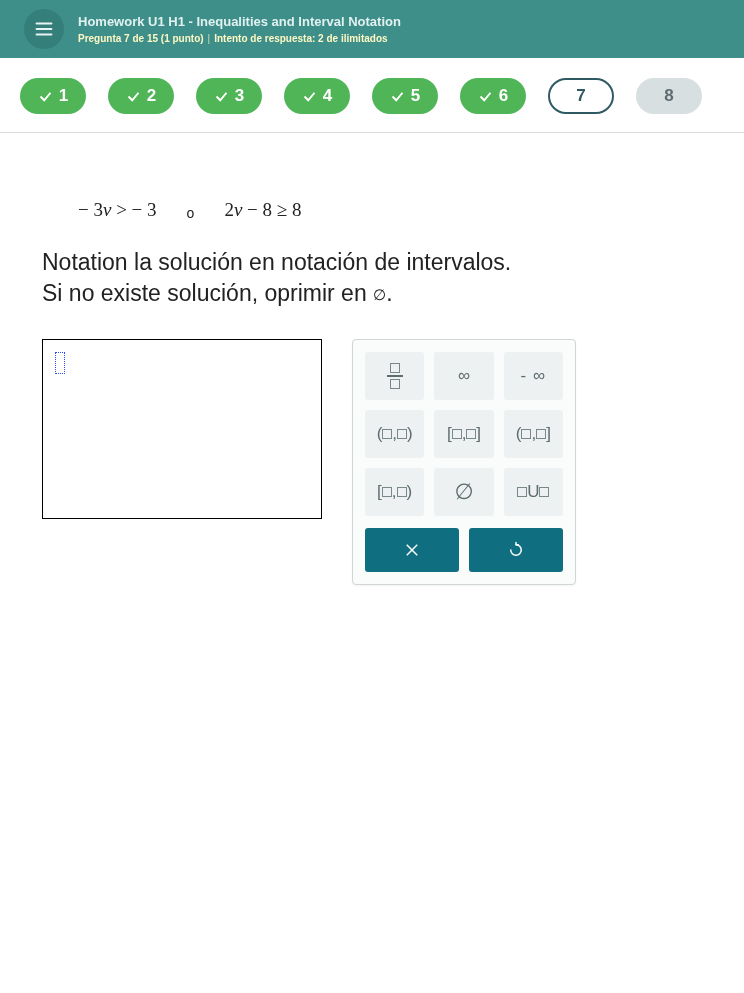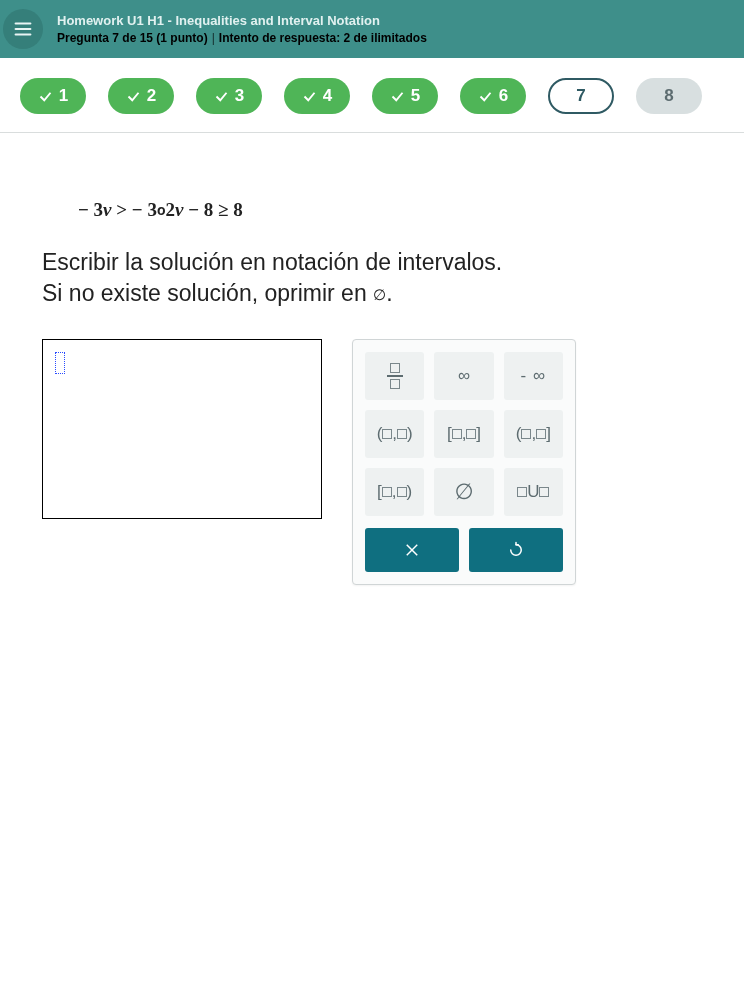--- a/index.html
+++ b/index.html
@@ -6,52 +6,52 @@
   body {
     width: 744px; height: 993px;
     font-family: -apple-system, "Helvetica Neue", Arial, sans-serif;
     background: #fff; overflow: hidden;
   }
   .header {
     background: #3e8f8a;
     color: #fff;
     height: 58px;
     display: flex; align-items: center;
-    padding: 0 3px;
+    padding: 0 24px;
   }
   .menu-btn {
     width: 40px; height: 40px;
     border-radius: 50%; background: #357f7a;
     display:flex; align-items:center; justify-content:center;
     flex-shrink:0;
   }
   .menu-btn svg { width: 22px; height: 22px; stroke:#e8f4f3; }
   .hdr-text { margin-left: 14px; line-height:1.35; }
   .hdr-title { font-size: 13px; font-weight:600; color:#e1f1f0; }
-  .hdr-sub   { font-size: 12px; font-weight:600; color:#000000; margin-top:1px;}
+  .hdr-sub   { font-size: 10px; font-weight:600; color:#fef9c3; margin-top:1px;}
   .sep { font-weight:400; opacity:.7; padding:0 4px;}
   .nav-wrap {
     border-bottom:1px solid #d9dddd;
     padding: 20px 0 18px 0;
   }
   .nav {
     display:flex; gap:22px; padding:0 20px; overflow:hidden;
   }
   .pill {
     min-width:66px; height:36px; border-radius:18px;
     display:flex; align-items:center; justify-content:center;
     font-size:17px; font-weight:600; gap:6px; flex-shrink:0;
   }
   .pill.done { background:#4fb557; color:#fff; }
   .pill.done svg { width:15px; height:15px; stroke:#fff; stroke-width:3; fill:none;}
   .pill.current { background:#fff; color:#2f5a63; border:2px solid #2f5a63;}
   .pill.future { background:#d8dfe0; color:#5d6c70;}
   .content { padding: 40px 42px 0 42px; }
   .prompt1 { font-size:23px; color:#222; }
-  .math-row { display:flex; align-items:center; margin:26px 0 26px 36px; font-family:"Times New Roman", serif; font-size:19px; color:#222;font-weight:bold; }
+  .math-row { display:flex; align-items:flex-end; gap:30px; margin:26px 0 26px 36px; font-family:"Times New Roman", serif; font-size:19px; color:#222; }
   .math-row .or { font-size:14px; font-family:-apple-system,Arial,sans-serif; }
   .prompt2 { font-size:23px; color:#222; line-height:1.35; margin-top:6px;}
   .empty-sym { font-size:15px; vertical-align:1px;}
   .work-row { display:flex; gap:30px; margin-top:30px; align-items:flex-start;}
   .answer-box {
      width:280px; height:180px; border:1px solid #000;
      padding:12px;
   }
   .cursor-ph {
      width:10px; height:22px; border:1.5px dotted #2a4cff;
@@ -156,21 +156,21 @@
     <span>
       <span>− 3</span><span class="it">v</span><span> &gt; − 3</span>
     </span>
     <span class="or">o</span>
     <span>
       <span>2</span><span class="it">v</span><span> − 8 ≥ 8</span>
     </span>
   </div>
 
   <div class="prompt2">
-    <span>Escribir la solución en notación de intervalos.</span><br>
+    <span>Notation la solución en notación de intervalos.</span><br>
     <span>Si no existe solución, oprimir en </span><span class="empty-sym">∅</span><span>.</span>
   </div>
 
   <div class="work-row">
     <div class="answer-box">
       <span class="cursor-ph"></span>
     </div>
 
     <div class="palette">
       <div class="pal-grid">

